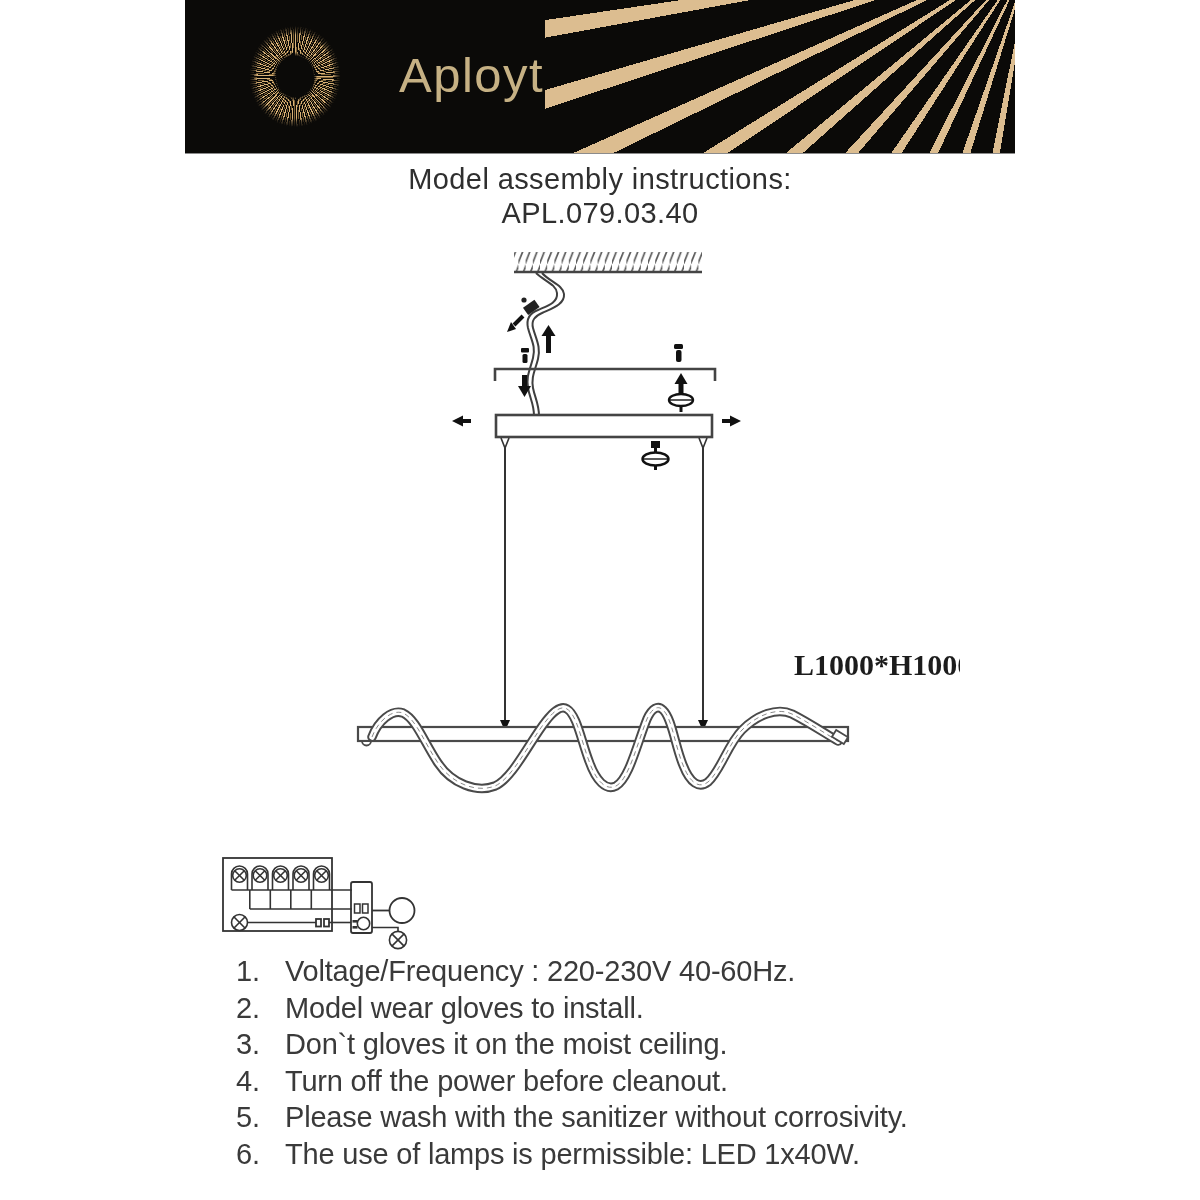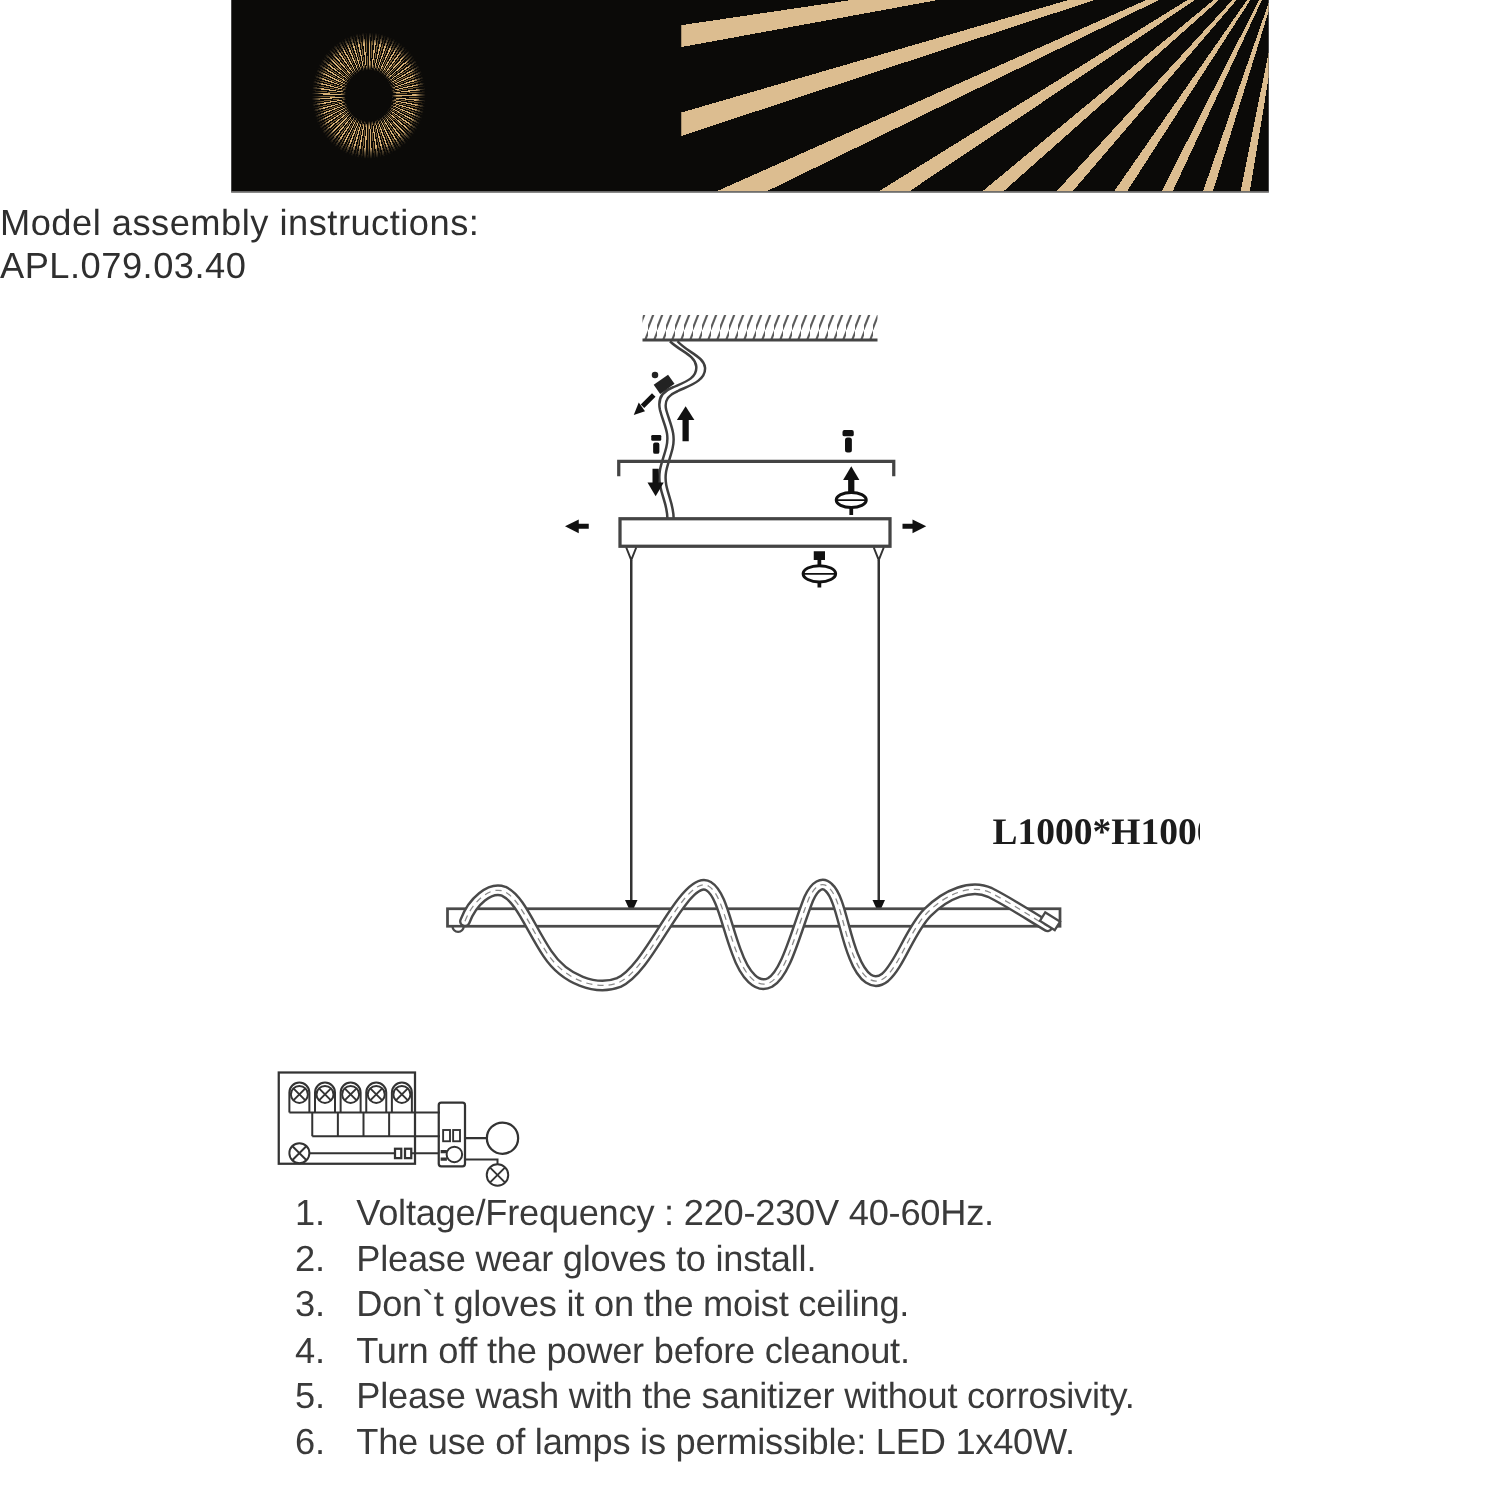--- a/index.html
+++ b/index.html
@@ -24,21 +24,21 @@
     position:absolute;left:214px;top:50%;transform:translateY(-54%);
     color:#c6b184;font-size:49px;font-weight:400;letter-spacing:1.5px;
   }
   .header-rays{
     position:absolute;right:0;top:0;width:470px;height:153px;
     background:repeating-conic-gradient(from 140deg at 104% -34%,
       rgba(0,0,0,0) 0deg 2.6deg,#dcbd90 2.6deg 4.6deg,rgba(0,0,0,0) 4.6deg 7.8deg);
   }
   
   .title-line{
-    position:absolute;left:0;width:1200px;
+    position:absolute;left:0;width:1200px;text-align:center;
     color:#2f2f2f;font-size:29px;font-weight:500;letter-spacing:.4px;
   }
   .t1{top:163px;}
   .t2{top:197px;}
   
   .main-svg{position:absolute;left:330px;top:245px;}
   .wire-svg{position:absolute;left:196px;top:846px;}
   .dim-text{font-family:"Liberation Serif",serif;font-size:30px;font-weight:600;fill:#1c1c1c;}
   
   .instructions{position:absolute;left:236px;top:953px;width:760px;}
@@ -46,20 +46,21 @@
   .ins-num{width:49px;flex:0 0 49px;}
   .ins-text{flex:1;}
 </style>
 </head>
 <body>
 
 <div class="page">
 
   <div class="header">
     <div class="logo-burst"></div>
+    <div class="brand">Aployt</div>
     <div class="header-rays"></div>
   </div>
 
   <div class="title-line t1">Model assembly instructions:</div>
   <div class="title-line t2">APL.079.03.40</div>
 
   <svg class="main-svg" width="630" height="565" viewBox="330 245 630 565">
     <defs>
       <pattern id="hatch" width="7.2" height="22" patternUnits="userSpaceOnUse">
         <line x1="-1" y1="23" x2="8.5" y2="-1" stroke="#5a5a5a" stroke-width="1.7"></line>
@@ -270,21 +271,21 @@
     </g>
   </svg>
 
   <div class="instructions">
     <div class="ins-row">
       <span class="ins-num">1.</span>
       <span class="ins-text">Voltage/Frequency : 220-230V 40-60Hz.</span>
     </div>
     <div class="ins-row">
       <span class="ins-num">2.</span>
-      <span class="ins-text">Please wear gloves to install.</span>
+      <span class="ins-text">Model wear gloves to install.</span>
     </div>
     <div class="ins-row">
       <span class="ins-num">3.</span>
       <span class="ins-text">Don`t gloves it on the moist ceiling.</span>
     </div>
     <div class="ins-row">
       <span class="ins-num">4.</span>
       <span class="ins-text">Turn off the power before cleanout.</span>
     </div>
     <div class="ins-row">

